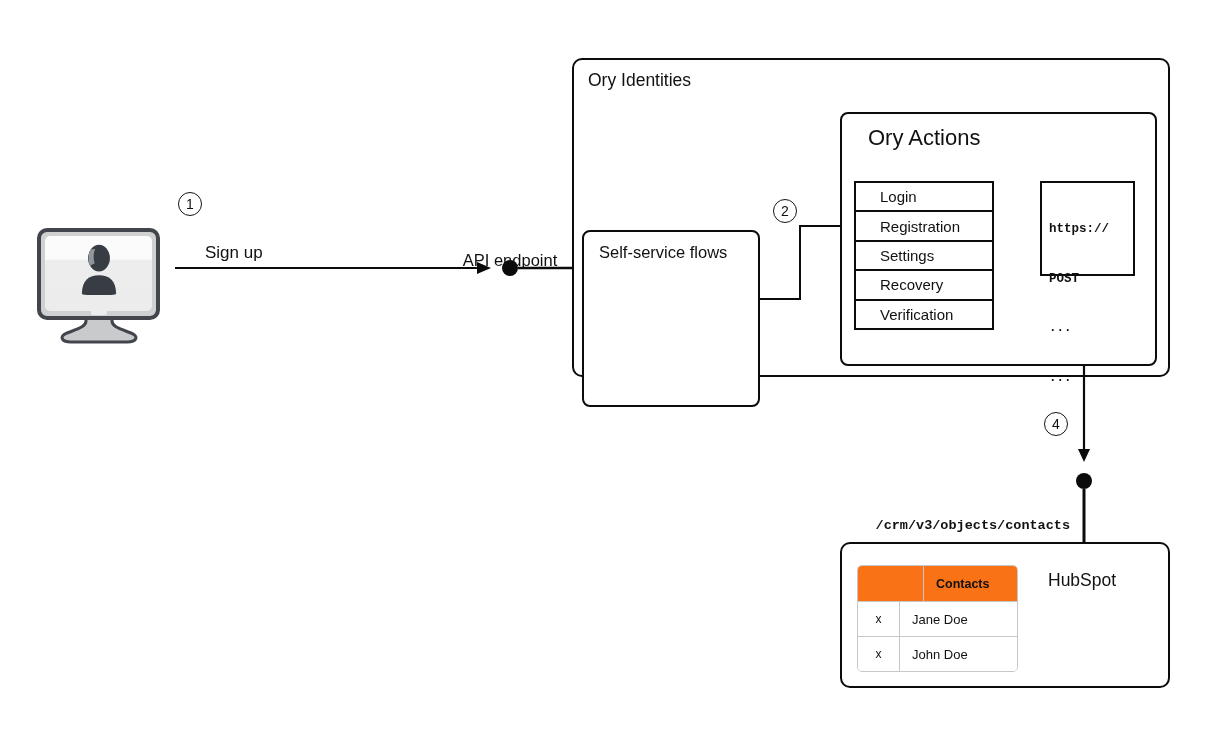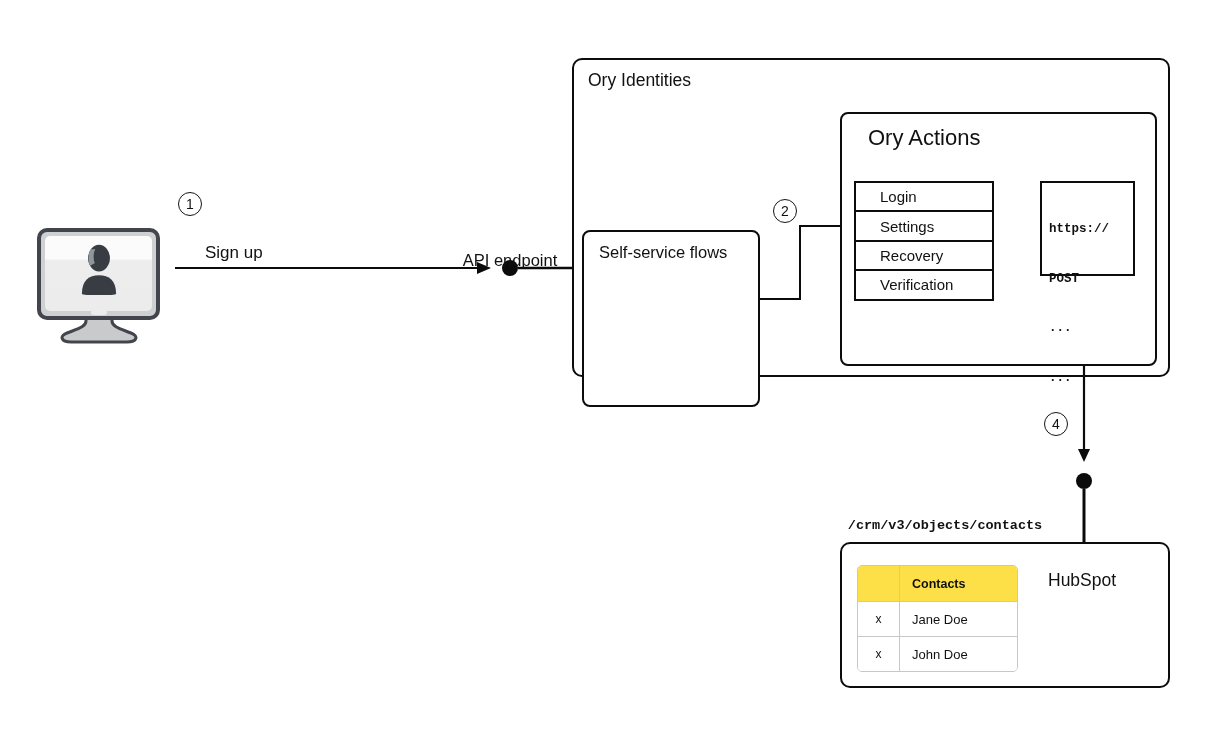--- a/index.html
+++ b/index.html
@@ -40,40 +40,40 @@
     line-height:16.5px; padding:5px 0 0 7px; white-space:pre;
   }
 
   
   #hubspot-box { left:840px; top:542px; width:330px; height:146px; border-width:2.5px; background:#fff; }
   #hubspot-box .box-title { left:206px; top:26px; font-size:17.5px; }
 
   #contacts { position:absolute; left:15px; top:21px; width:161px; border:1px solid #c7c7c7; border-radius:5px; overflow:hidden; background:#fff; box-sizing:border-box; }
   .c-row { display:flex; border-bottom:1px solid #c7c7c7; background:#fff; }
   .c-row:last-child { border-bottom:none; }
-  .c-row.header { background:#fde047; height:35px; font-weight:bold; font-size:12.5px; }
+  .c-row.header { background:#f97316; height:35px; font-weight:bold; font-size:12.5px;padding-left:24px; }
   .c-row.data { height:34px; font-size:13px; }
   .c-cell1 { width:42px; border-right:1px solid #c7c7c7; display:flex; align-items:center; justify-content:center; font-size:12px; box-sizing:border-box; }
   .c-cell2 { flex:1; display:flex; align-items:center; padding-left:12px; }
 
   
   .badge {
     position:absolute; width:24px; height:24px; border:1.6px solid #151515; border-radius:50%;
     background:#fff; display:flex; align-items:center; justify-content:center;
     font-size:14px; box-sizing:border-box;
   }
   #badge-1 { left:178px; top:192px; }
   #badge-2 { left:773px; top:199px; }
   #badge-3 { left:1070px; top:142px; }
   #badge-4 { left:1044px; top:412px; }
 
   
   #lbl-signup { left:205px; top:228px; font-size:17px; }
   #lbl-api   { left:440px; top:236px; width:140px; text-align:center; font-size:16.5px; }
-  #lbl-crm   { left:820px; top:503px; width:250px; text-align:center;
+  #lbl-crm   { left:820px; top:503px; width:250px; text-align:right;
                font-family:"Liberation Mono", monospace; font-size:13.5px; font-weight:600; }
 
   
   #monitor { left:37px; top:213px; width:123px; height:118px; }
   .mon-stand { position:absolute; left:50%; top:82px; transform:translateX(-50%); }
   .mon-body {
     position:absolute; left:0; top:0; width:123px; height:92px;
     border:4px solid #42464c; border-radius:10px; background:#cfd0d2; box-sizing:border-box;
   }
   .mon-screen {
@@ -150,20 +150,21 @@
   <div class="box" id="self-service">
     <div class="box-title">Self-service flows</div>
   </div>
 
   <div class="box" id="ory-actions">
     <div class="box-title">Ory Actions</div>
   </div>
 
   <div id="flows">
     <div class="flow-row">Login</div>
+    <div class="flow-row">Registration</div>
     <div class="flow-row">Settings</div>
     <div class="flow-row">Recovery</div>
     <div class="flow-row">Verification</div>
   </div>
 
   <div id="code-box">
     <div>https://</div>
     <div>POST</div>
     <div>...</div>
     <div>...</div>

